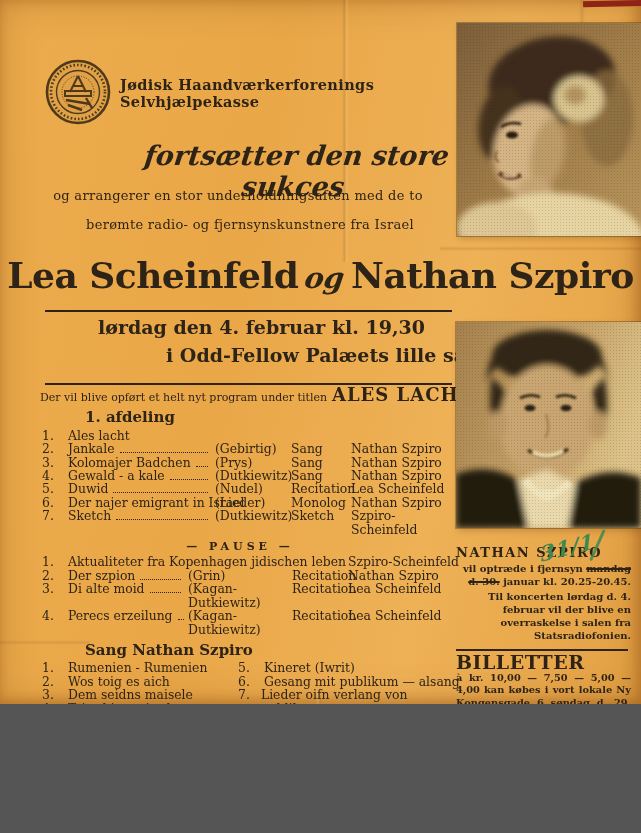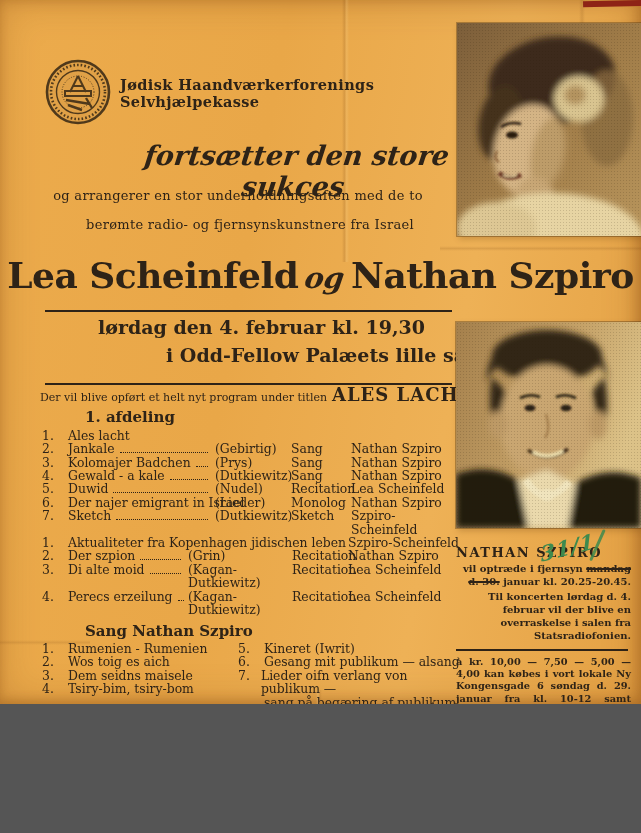--- a/index.html
+++ b/index.html
@@ -228,20 +228,21 @@
       <span>7.</span>
       <span class="t">
           <span>Sketch</span>
           <span class="leader"></span>
         </span>
       <span>(Dutkiewitz)</span>
       <span>Sketch</span>
       <span>Szpiro-Scheinfeld</span>
     </div>
 
+    <div class="pause">— PAUSE —</div>
 
 
     <div class="row s2 no-leader">
       <span>1.</span>
       <span class="span3">Aktualiteter fra Kopenhagen jidischen leben</span>
       <span>Szpiro-Scheinfeld</span>
     </div>
     <div class="row s2">
       <span>2.</span>
       <span class="t">
@@ -360,20 +361,21 @@
     <div class="halftone"></div>
   </div>
 
   <div class="abs side">
     <div class="tv-head">NATHAN SZPIRO</div>
     <p><span>vil optræde i fjernsyn</span>
       <span class="struck">mandag d. 30.</span>
       <span>januar kl. 20.25-20.45.</span></p>
     <p>Til koncerten lørdag d. 4. februar vil der blive en overraskelse i salen fra Statsradiofonien.</p>
     <div class="hr"></div>
+    <div class="tickets-head">BILLETTER</div>
     <div class="tickets-body">à kr. 10,00 — 7,50 — 5,00 — 4,00 kan købes i vort lokale Ny Kongensgade 6 søndag d. 29. januar fra kl. 10-12 samt mandag d. 30. januar fra kl. 20-21.30. Resterende billetter kan bestilles pr. telefon 30 08 02.</div>
   </div>
 
   <div class="abs handwrite">31/1</div>
   <div class="abs handwrite-tail"></div>
 
   <div class="abs footer-box">
     <div class="footer-line1">ALLE PLADSER ER NUMMEREREDE</div>
     <div class="footer-line2"><span class="script">De bør sikre Dem billet i tide til denne nye sukcesaften!</span></div>
   </div>

